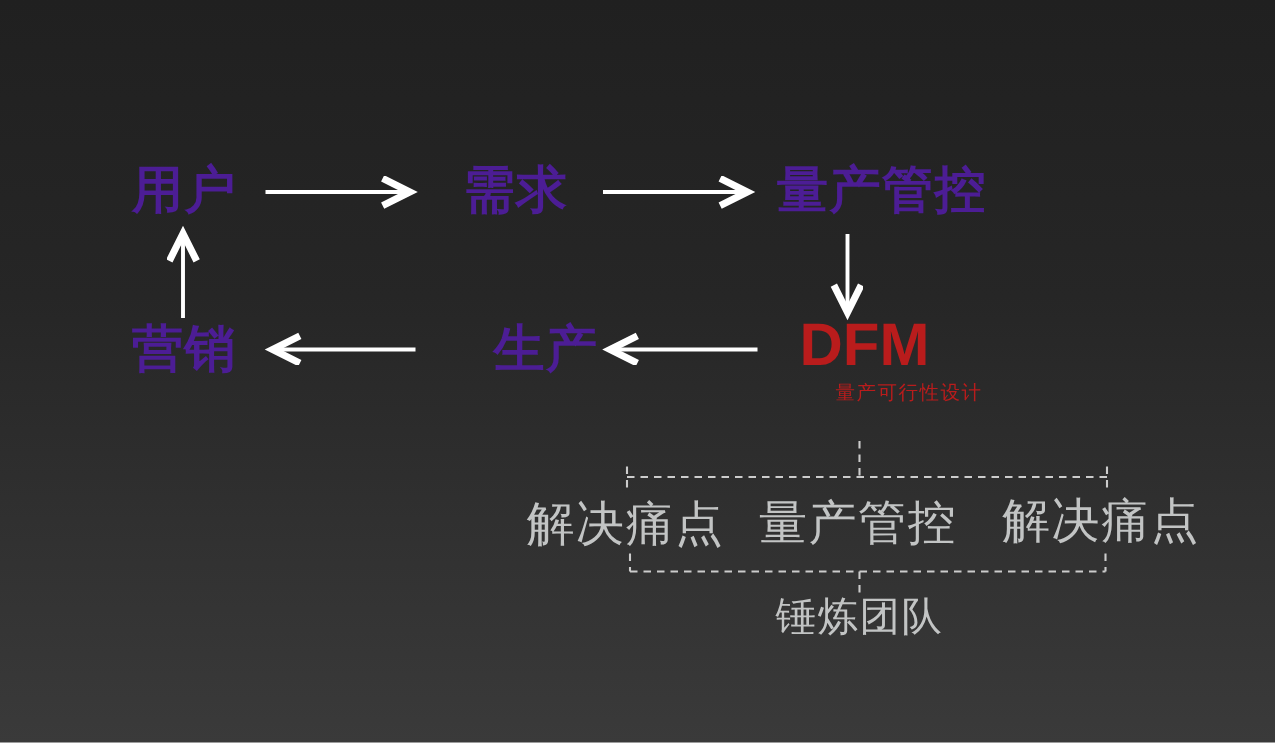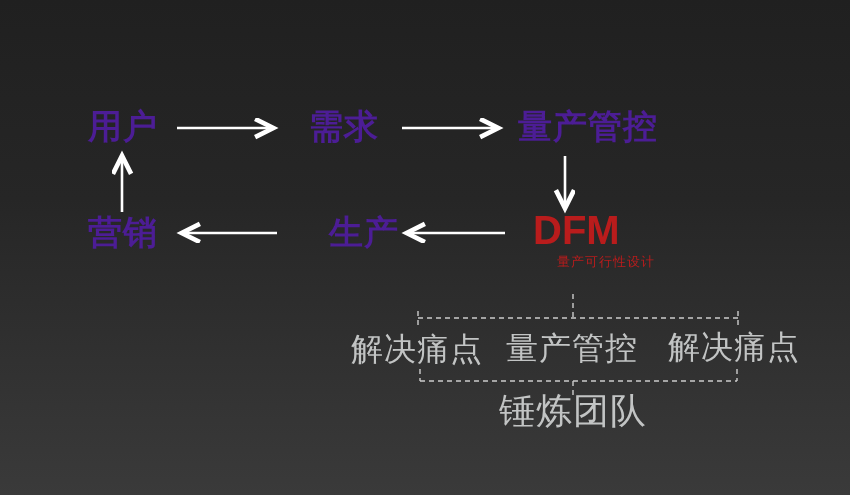--- a/index.html
+++ b/index.html
@@ -28,21 +28,21 @@
   }
   .dfm-block {
     position: absolute;
     left: 533px; top: 210px;
     color: #b91c1c;
     white-space: nowrap;
   }
   .dfm-title { font-size: 40px; font-weight: bold; line-height: 1.0; }
   .dfm-en    { font-size: 20px; font-weight: bold; margin-top: 3px; letter-spacing: 0.5px; }
   .dfm-zh    { font-size: 13px; font-weight: normal; margin-top: 3px; letter-spacing: 1px; margin-left: 24px; }
-  .team-label { font-size: 36px; }
+  .team-label { font-size: 27px; }
   svg.canvas { position: absolute; left: 0; top: 0; }
 </style>
 </head>
 <body>
 
 <svg class="canvas" width="850" height="495">
   <defs>
     <marker id="ah" markerWidth="10" markerHeight="10" refX="7" refY="4" orient="auto">
       <path d="M0.5,0.5 L7.5,4 L0.5,7.5" fill="none" stroke="#ffffff" stroke-width="1.8"></path>
     </marker>

